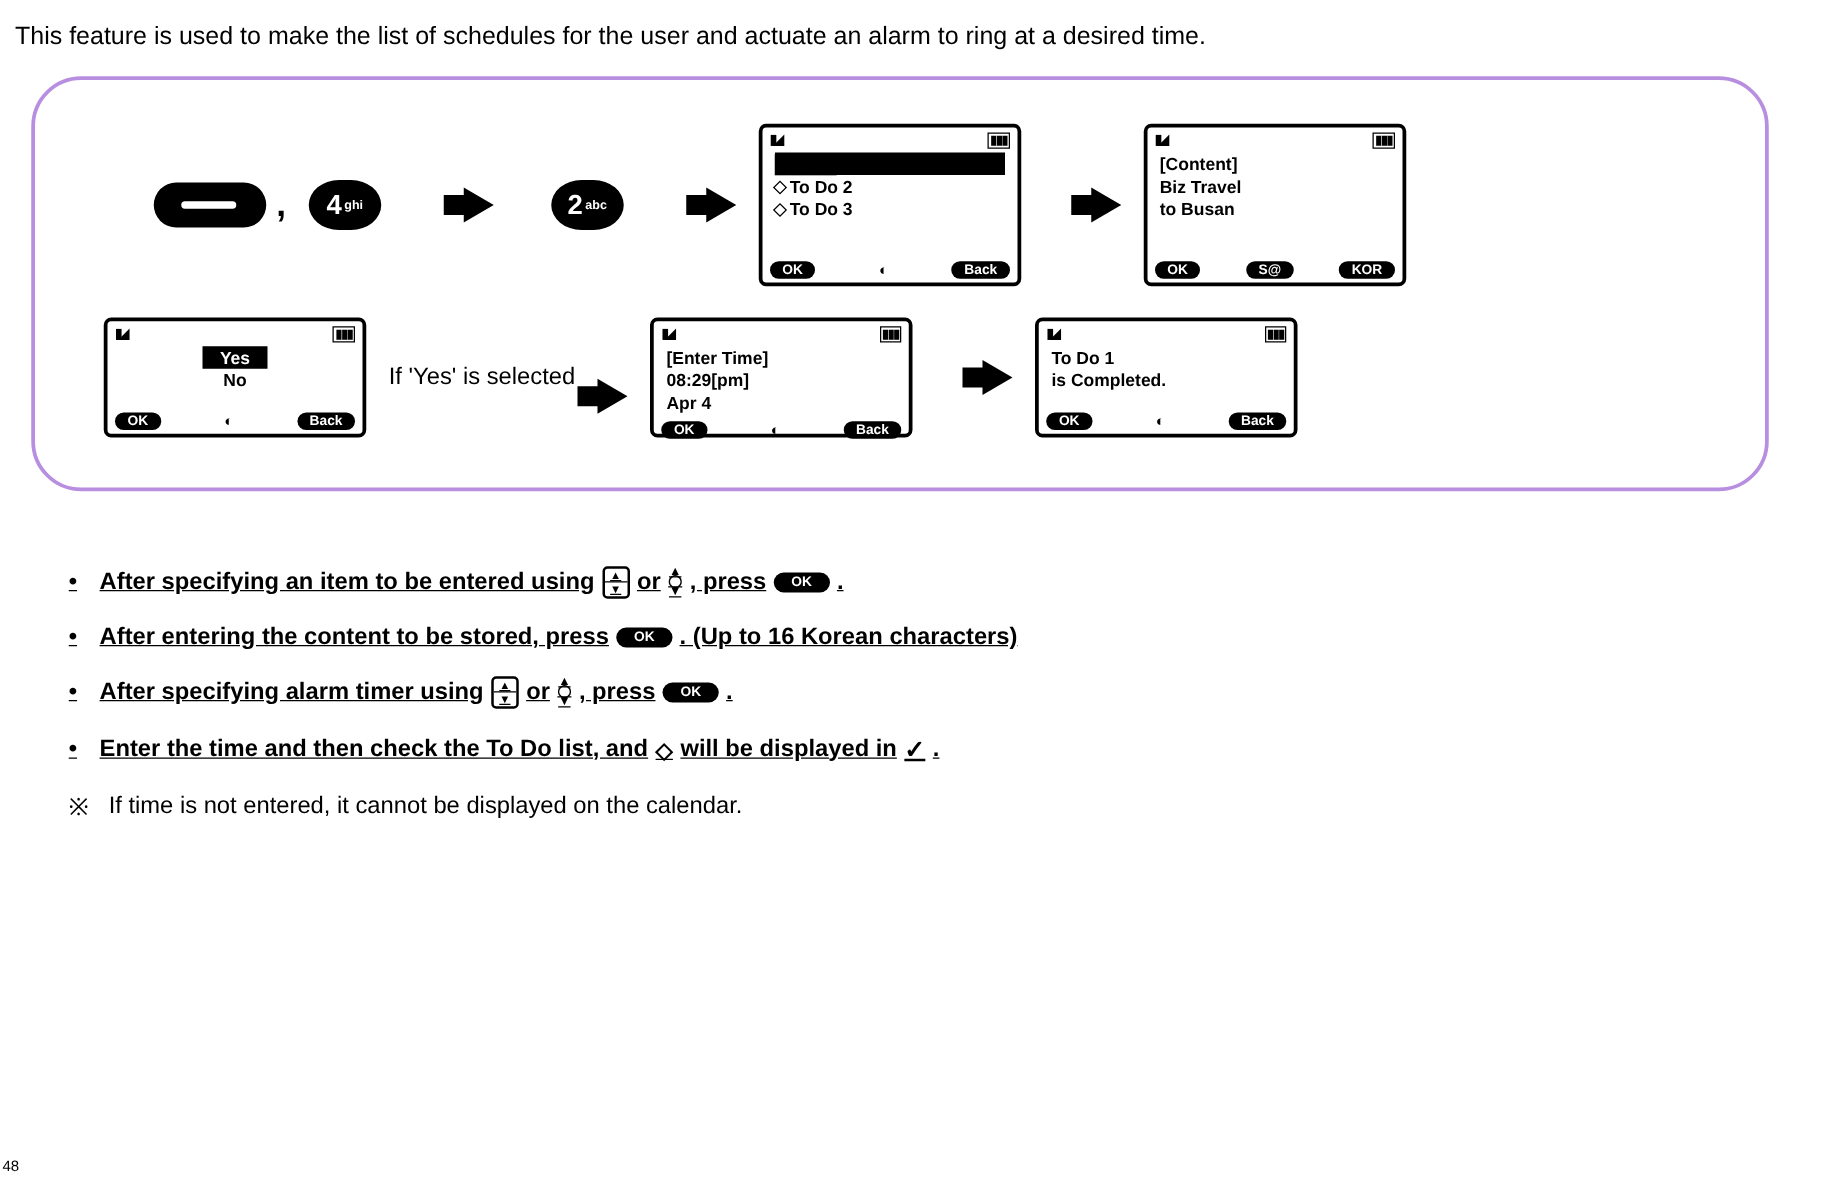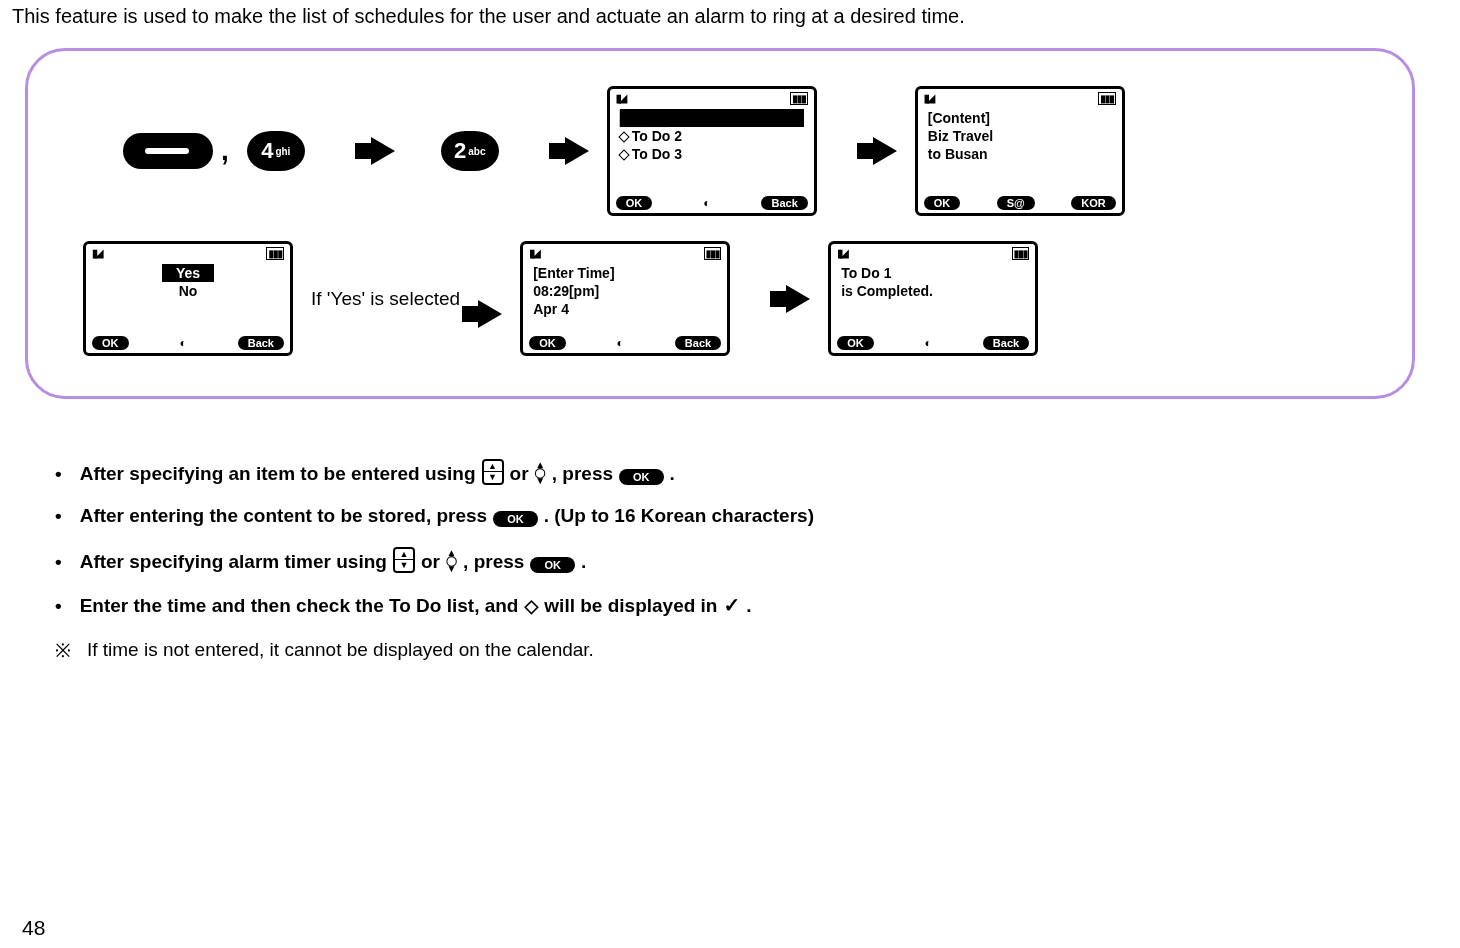--- a/index.html
+++ b/index.html
@@ -8,21 +8,21 @@
       margin: 0;
       padding: 0;
       background: #fff;
       color: #000;
       width: 1460px;
       height: 948px;
       position: relative;
     }
     .intro {
       font-size: 20px;
-      padding: 5px 12px 10px 12px;
+      padding: 18px 12px 10px 12px;
     }
     .diagram-panel {
       margin: 10px 45px 30px 25px;
       border: 3px solid #b88ee0;
       border-radius: 40px;
       padding: 35px 60px 40px 95px;
       min-height: 330px;
     }
     .flow-row {
       display: flex;
@@ -57,21 +57,21 @@
       border-bottom: 14px solid transparent;
       border-left: 24px solid #000;
       position: relative;
     }
     .arrow-right::before {
       content:"";
       position:absolute; left:-40px; top:-8px;
       width:18px; height:16px; background:#000;
     }
     .phone-screen {
-      width: 210px; height: 115px;
+      width: 210px; height: 96px;
       border: 3px solid #000; border-radius: 6px;
       background: #fff;
       display: flex; flex-direction: column;
       font-family: Arial, sans-serif;
       font-size: 14px;
     }
     .phone-screen.tall { height: 130px; }
     .ps-status {
       display: flex; justify-content: space-between;
       padding: 2px 6px; font-size: 12px; font-weight: bold;
@@ -102,22 +102,22 @@
       font-size: 19px; font-weight: normal;
     }
     .bullets {
       margin: 60px 0 0 55px;
       font-size: 19px;
     }
     .bullets ul { list-style: none; padding: 0; margin: 0;}
     .bullets li {
       margin-bottom: 20px;
       font-weight: bold;
-      display: flex; align-items: flex-end;
-      flex-wrap: wrap; gap: 6px;
+      display: flex; align-items: center;
+      flex-wrap: wrap; gap: 6px; text-decoration: underline;
     }
     .bullets li::before {
       content: "•";
       margin-right: 12px;
       font-weight: bold;
     }
     .note {
       margin: 12px 0 0 55px;
       font-size: 19px; font-weight: normal;
       display: flex; align-items: center; gap: 8px;
@@ -140,22 +140,21 @@
     .inline-ok {
       background: #000; color: #fff;
       border-radius: 10px;
       padding: 2px 14px;
       font-size: 11px; font-weight: bold;
     }
     .inline-diamond { font-size: 18px; }
     .inline-check { font-size: 20px; }
     .page-num {
       position: absolute; left: 2px; bottom: 8px;
-      font-size: 21px;
-      margin-left: 20px;
+      font-size: 12px;
     }
     .signal-icn::before { content:"▮◢"; letter-spacing:-3px; font-size:11px;}
     .batt-icn::before { content:"▮▮▮"; letter-spacing:-1px; font-size:10px; border:1px solid #000; padding:0 1px;}
     .diamond { display:inline-block; transform: rotate(45deg); width:8px;height:8px;border:1.5px solid #000; margin-right:4px;}
   </style>
 </head>
 <body>
 
 <div class="intro">This feature is used to make the list of schedules for the user and actuate an alarm to ring at a desired time.</div>
 

